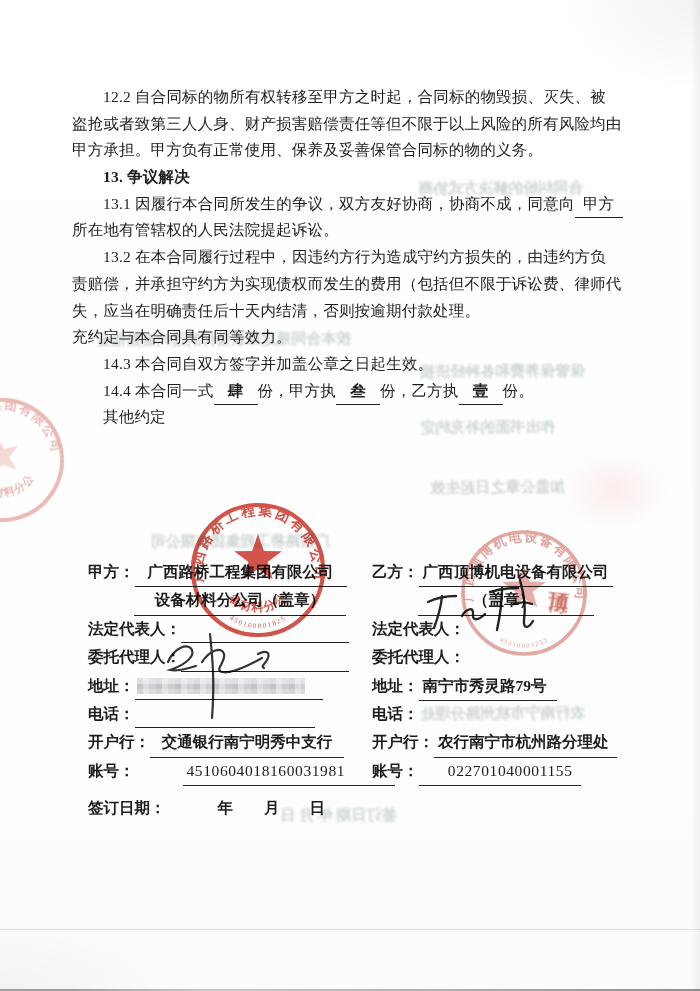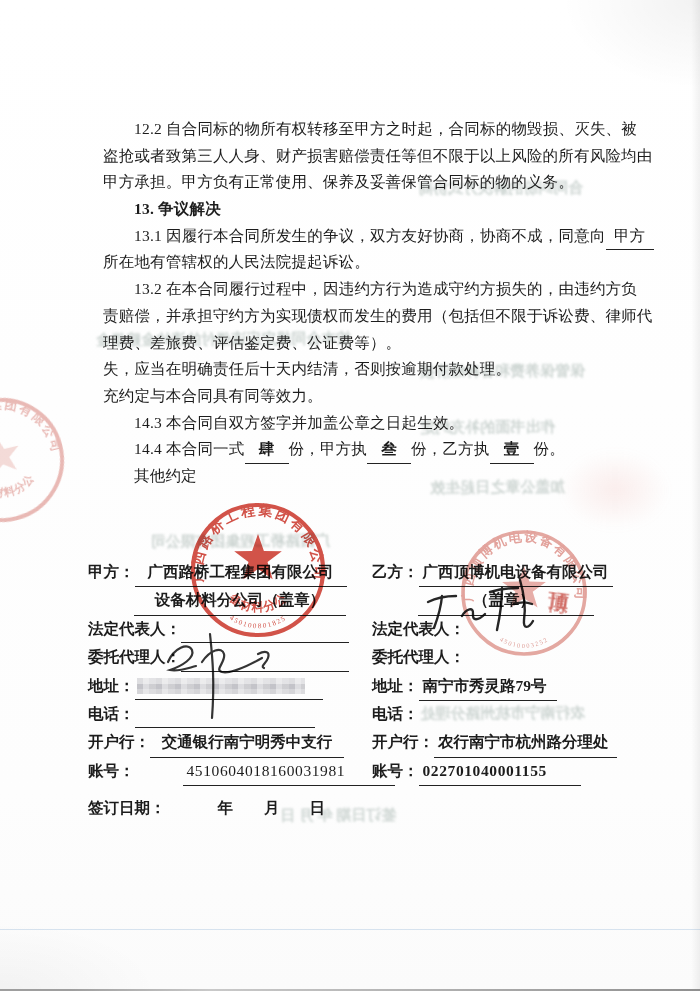--- a/index.html
+++ b/index.html
@@ -4,21 +4,21 @@
 <style>
   html,body{margin:0;padding:0;}
   body{
     width:700px;height:991px;position:relative;overflow:hidden;
     background:#fefefe;
     font-family:"Liberation Serif","DejaVu Serif",serif;
     color:#1c1c1c;
   }
   .page{position:absolute;inset:0;background:linear-gradient(180deg,#ffffff 0%,#fdfdfd 80%,#fbfbfb 100%);}
   
-  .bodytext{position:absolute;left:103px;top:84px;width:534px;z-index:10;margin-top:32px;}
+  .bodytext{position:absolute;left:72px;top:84px;width:534px;z-index:10;}
   .line{height:26.7px;line-height:26.7px;font-size:15.5px;white-space:nowrap;letter-spacing:.2px;}
   .indent{text-indent:31px;}
   .bold{font-weight:bold;}
   .uword{display:inline-block;min-width:48px;text-align:center;border-bottom:1px solid #222;text-indent:0;}
   .unum{display:inline-block;min-width:44px;text-align:center;border-bottom:1px solid #222;text-indent:0;font-weight:bold;}
   
   .party{position:absolute;top:558px;z-index:10;}
   .pa{left:88px;width:290px;}
   .pb{left:372px;width:300px;}
   .prow{height:28.4px;line-height:28.4px;font-size:15.5px;white-space:nowrap;}
@@ -81,21 +81,20 @@
 
   <div class="bodytext">
     <div class="line indent">12.2 自合同标的物所有权转移至甲方之时起，合同标的物毁损、灭失、被</div>
     <div class="line">盗抢或者致第三人人身、财产损害赔偿责任等但不限于以上风险的所有风险均由</div>
     <div class="line">甲方承担。甲方负有正常使用、保养及妥善保管合同标的物的义务。</div>
     <div class="line indent bold">13. 争议解决</div>
     <div class="line indent"><span>13.1 因履行本合同所发生的争议，双方友好协商，协商不成，同意向</span><span class="uword">甲方</span></div>
     <div class="line">所在地有管辖权的人民法院提起诉讼。</div>
     <div class="line indent">13.2 在本合同履行过程中，因违约方行为造成守约方损失的，由违约方负</div>
     <div class="line">责赔偿，并承担守约方为实现债权而发生的费用（包括但不限于诉讼费、律师代</div>
-    <div class="line">理费、差旅费、评估鉴定费、公证费等）。</div>
     <div class="line">失，应当在明确责任后十天内结清，否则按逾期付款处理。</div>
     <div class="line">充约定与本合同具有同等效力。</div>
     <div class="line indent">14.3 本合同自双方签字并加盖公章之日起生效。</div>
     <div class="line indent"><span>14.4 本合同一式</span><span class="unum">肆</span><span>份，甲方执</span><span class="unum">叁</span><span>份，乙方执</span><span class="unum">壹</span><span>份。</span></div>
     <div class="line indent">其他约定</div>
   </div>
 
   <div class="party pa">
     <div class="prow"><span class="plabel">甲方：</span><span class="uval" style="min-width:196px;">广西路桥工程集团有限公司</span></div>
     <div class="prow"><span class="spacer"></span><span class="uval" style="min-width:196px;">设备材料分公司（盖章）</span></div>
@@ -108,21 +107,21 @@
   </div>
 
   <div class="party pb">
     <div class="prow"><span class="plabel">乙方：</span><span class="uval" style="min-width:180px;padding:0 4px;">广西顶博机电设备有限公司</span></div>
     <div class="prow"><span class="spacer"></span><span class="sealnote">（盖章）</span></div>
     <div class="prow"><span class="plabel">法定代表人：</span></div>
     <div class="prow"><span class="plabel">委托代理人：</span></div>
     <div class="prow"><span class="plabel">地址：</span><span class="uval" style="padding:0 10px 0 4px;">南宁市秀灵路79号</span></div>
     <div class="prow"><span class="plabel">电话：</span></div>
     <div class="prow"><span class="plabel">开户行：</span><span class="uval" style="padding:0 8px 0 4px;">农行南宁市杭州路分理处</span></div>
-    <div class="prow"><span class="plabel">账号：</span><span class="uval num" style="min-width:150px;text-align:left;padding-left:4px;font-weight:bold;">022701040001155</span></div>
+    <div class="prow"><span class="plabel">账号：</span><span class="uval num" style="min-width:150px;text-align:right;padding-left:4px;font-weight:normal;">022701040001155</span></div>
   </div>
 
   <div class="dateline">
     <span>签订日期：</span><span class="dy">年</span><span class="dm">月</span><span class="dd">日</span>
   </div>
 
   <svg class="sig sig-a" width="120" height="100" viewBox="0 0 120 100">
     <g stroke="#1e1e1e" stroke-width="2.2" fill="none" stroke-linecap="round" opacity=".9">
       <path d="M10,40 C16,26 30,20 34,28 C37,36 24,44 12,48 C20,50 30,46 38,44"></path>
       <path d="M44,40 C52,28 64,24 66,32 C68,40 56,48 64,50 C74,52 90,44 104,36"></path>

